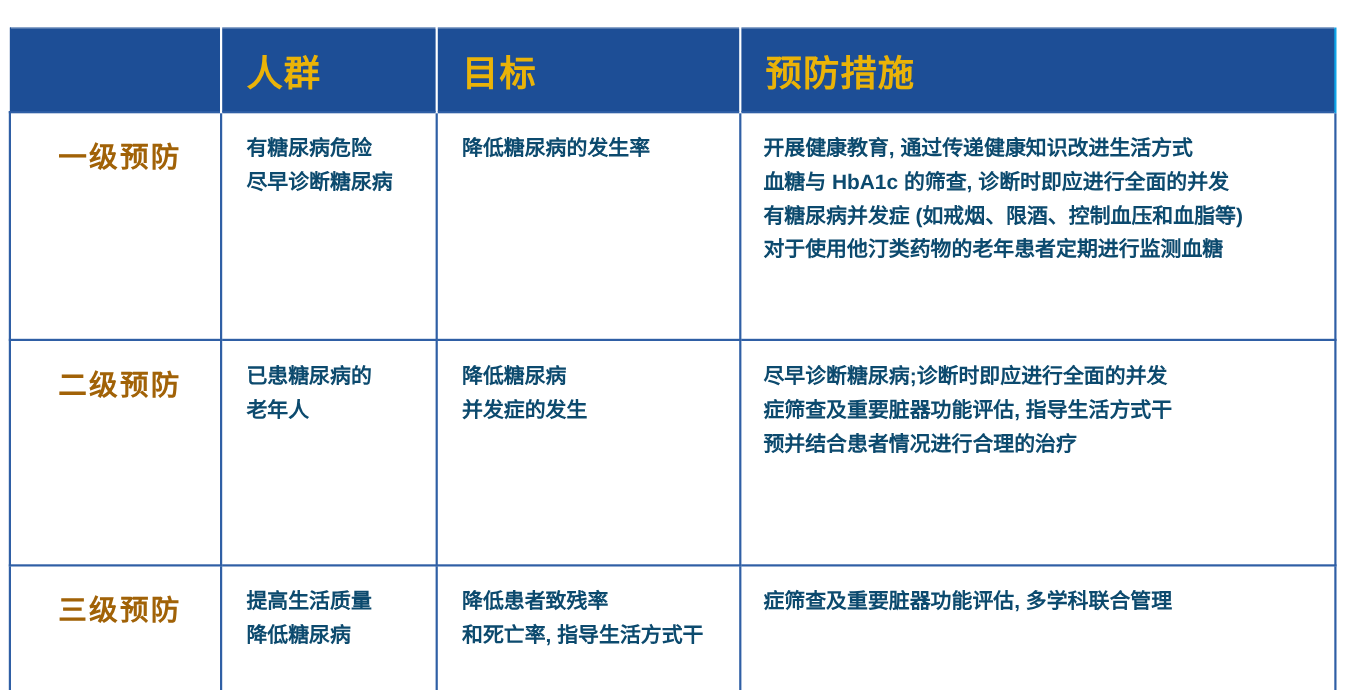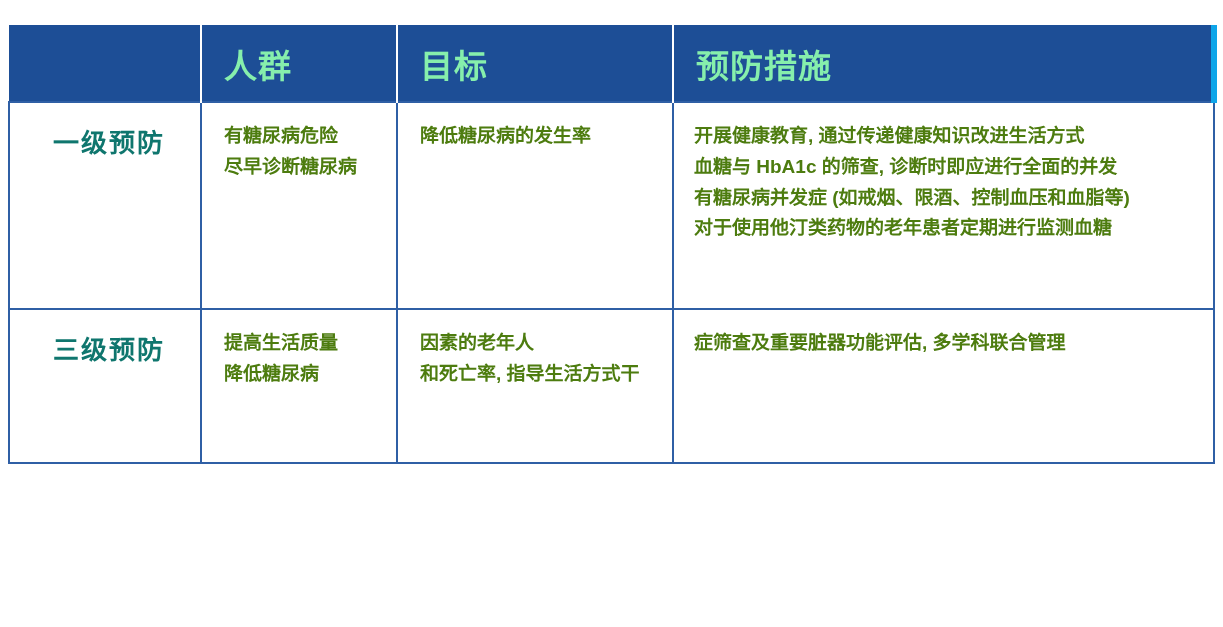--- a/index.html
+++ b/index.html
@@ -37,48 +37,48 @@
 
   
   thead tr.header-row th {
     background: #1d4e96;
     border: 1px solid #1d4e96;
     border-right: 2px solid #ffffff;
     height: 75px;
     padding: 0 0 0 22px;
     vertical-align: middle;
     text-align: left;
-    color: #86efac;
+    color: #eab308;
     font-size: 33px;
     font-weight: bold;
     letter-spacing: 1px;
   }
   thead tr.header-row th.h-empty { padding: 0; }
-  thead tr.header-row th.h-last { border-right: 6px solid #0ea5e9; }
+  thead tr.header-row th.h-last { border-right: 2px solid #0ea5e9; }
 
   
   tbody td {
     border: 2px solid #2f5fa5;
     vertical-align: top;
     background: #ffffff;
-    color: #4d7c0f;
+    color: #0c4a6e;
     font-size: 19px;
     line-height: 1.62;
     padding: 18px 14px 18px 22px;
   }
 
   tbody tr.row-1 td { height: 168px; }
   tbody tr.row-2 td { height: 166px; }
   tbody tr.row-3 td { height: 115px; }
 
   td.level-cell {
     text-align: center;
     vertical-align: top;
     padding-top: 19px;
-    color: #0f766e;
+    color: #a16207;
     font-size: 26px;
     font-weight: bold;
     letter-spacing: 2px;
   }
 
   td.group-cell,
   td.goal-cell,
   td.measure-cell {
     font-weight: bold;
   }
@@ -121,29 +121,45 @@
           <span class="cell-line">降低糖尿病的发生率</span>
         </td>
         <td class="measure-cell">
           <span class="cell-line">开展健康教育, 通过传递健康知识改进生活方式</span>
           <span class="cell-line">血糖与 HbA1c 的筛查, 诊断时即应进行全面的并发</span>
           <span class="cell-line">有糖尿病并发症 (如戒烟、限酒、控制血压和血脂等)</span>
           <span class="cell-line">对于使用他汀类药物的老年患者定期进行监测血糖</span>
         </td>
       </tr>
 
+      <tr class="row-2">
+        <td class="level-cell">二级预防</td>
+        <td class="group-cell">
+          <span class="cell-line">已患糖尿病的</span>
+          <span class="cell-line">老年人</span>
+        </td>
+        <td class="goal-cell">
+          <span class="cell-line">降低糖尿病</span>
+          <span class="cell-line">并发症的发生</span>
+        </td>
+        <td class="measure-cell">
+          <span class="cell-line">尽早诊断糖尿病;诊断时即应进行全面的并发</span>
+          <span class="cell-line">症筛查及重要脏器功能评估, 指导生活方式干</span>
+          <span class="cell-line">预并结合患者情况进行合理的治疗</span>
+        </td>
+      </tr>
 
       <tr class="row-3">
         <td class="level-cell">三级预防</td>
         <td class="group-cell">
           <span class="cell-line">提高生活质量</span>
           <span class="cell-line">降低糖尿病</span>
         </td>
         <td class="goal-cell">
-          <span class="cell-line">因素的老年人</span>
+          <span class="cell-line">降低患者致残率</span>
           <span class="cell-line">和死亡率, 指导生活方式干</span>
         </td>
         <td class="measure-cell">
           <span class="cell-line">症筛查及重要脏器功能评估, 多学科联合管理</span>
         </td>
       </tr>
 
     </tbody>
   </table>
 </div>

